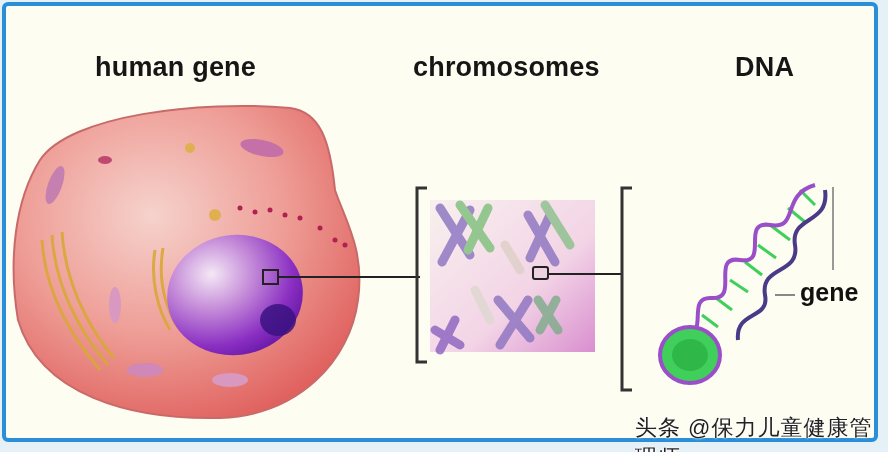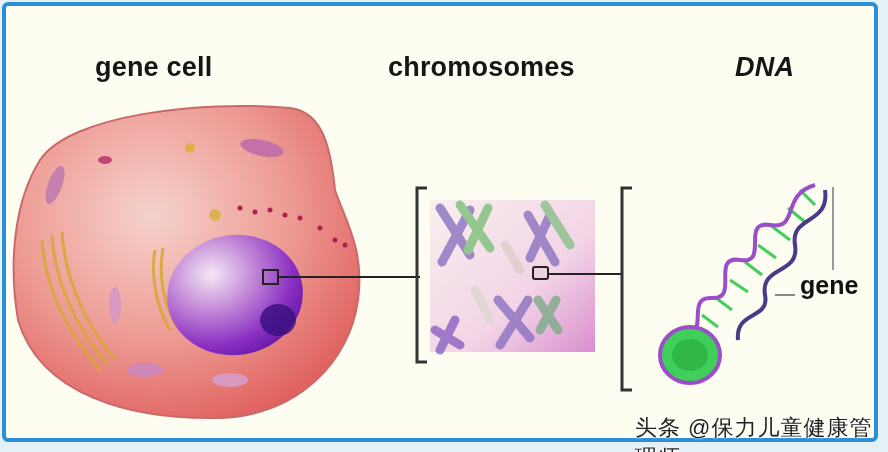--- a/index.html
+++ b/index.html
@@ -8,23 +8,23 @@
   .label { position:absolute; font-weight:bold; color:#161616; font-size:27px; letter-spacing:0.2px; }
   .gene-label { position:absolute; font-weight:bold; color:#111; font-size:25px; }
   .watermark { position:absolute; font-size:22px; color:#222; text-shadow:0 0 2px #fff, 0 0 3px #fff; letter-spacing:1px; }
   svg { position:absolute; left:0; top:0; }
 </style>
 </head>
 <body>
 
 <div class="frame"></div>
 
-<span class="label" style="left:95px; top:52px;">gene cell</span>
-<span class="label" style="left:388px; top:52px;">chromosomes</span>
-<span class="label" style="left:735px; top:52px;font-style:italic;">DNA</span>
+<span class="label" style="left:95px; top:52px;">human gene</span>
+<span class="label" style="left:413px; top:52px;">chromosomes</span>
+<span class="label" style="left:735px; top:52px;">DNA</span>
 
 <svg width="888" height="452" viewBox="0 0 888 452">
   <defs>
     <radialGradient id="cellGrad" cx="40%" cy="35%" r="70%">
       <stop offset="0%" stop-color="#f6d2cc"></stop>
       <stop offset="55%" stop-color="#ee9d96"></stop>
       <stop offset="100%" stop-color="#e0625f"></stop>
     </radialGradient>
     <radialGradient id="nucGrad" cx="35%" cy="30%" r="75%">
       <stop offset="0%" stop-color="#f4e8f6"></stop>
@@ -115,14 +115,14 @@
     </g>
     <path d="M815,185 C780,195 800,230 770,225 C740,220 770,265 740,260 C710,255 740,300 712,298 C685,296 710,335 685,335" fill="none" stroke="#9a4fc8" stroke-width="4"></path>
     <path d="M825,190 C830,225 790,215 795,245 C800,275 760,265 765,295 C770,320 735,310 738,340" fill="none" stroke="#4a3a88" stroke-width="4"></path>
     <ellipse cx="690" cy="355" rx="30" ry="28" fill="#3fcf5a" stroke="#9a4fc8" stroke-width="4"></ellipse>
     <ellipse cx="690" cy="355" rx="18" ry="16" fill="#2fb848"></ellipse>
     <line x1="833" y1="187" x2="833" y2="270" stroke="#999" stroke-width="2"></line>
     <line x1="775" y1="295" x2="795" y2="295" stroke="#888" stroke-width="2"></line>
   </g>
 </svg>
 
-<span class="gene-label" style="left:800px; top:271px;text-align:center;">gene</span>
+<span class="gene-label" style="left:800px; top:278px;text-align:center;">gene</span>
 <span class="watermark" style="left:635px; top:413px;">头条 @保力儿童健康管理师</span>
 
 </body></html>

